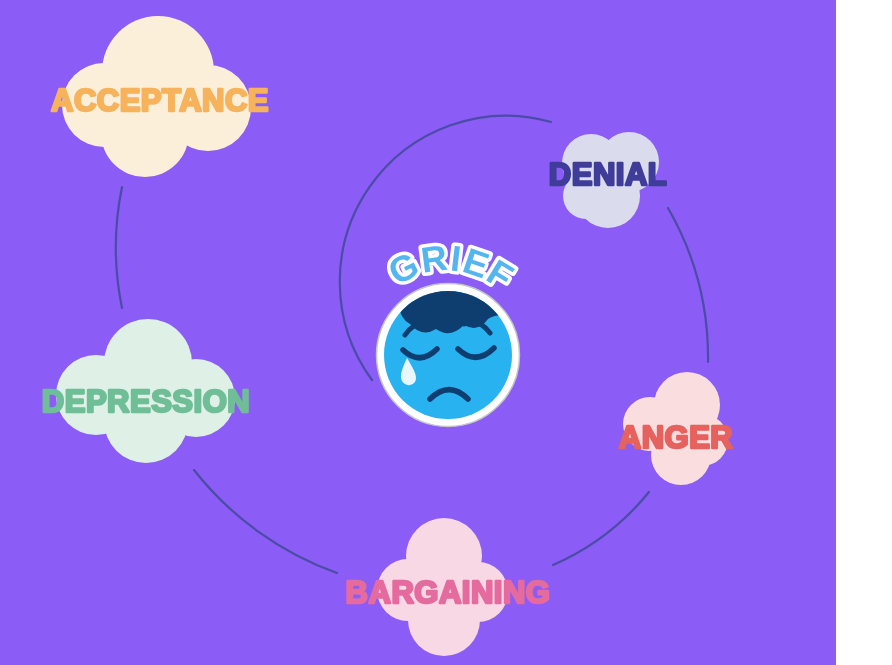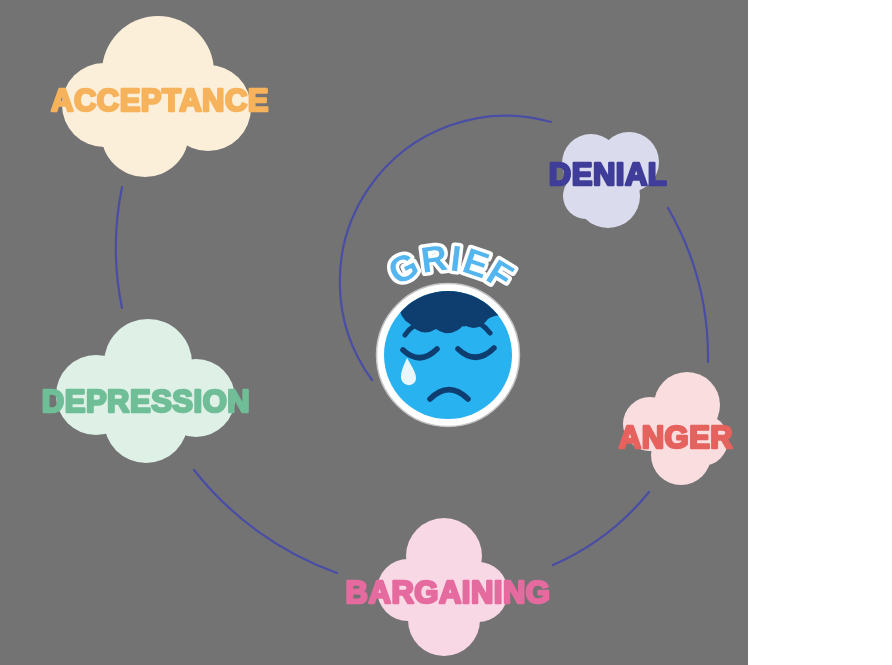--- a/index.html
+++ b/index.html
@@ -1,20 +1,20 @@
 <!DOCTYPE html>
 <html><head>
 <meta charset="utf-8">
 <style>
   html, body { margin: 0; padding: 0; background: #ffffff; }
   .canvas {
     position: relative;
-    width: 748px;
+    width: 836px;
     height: 665px;
-    background: #737373;
+    background: #8b5cf6;
     overflow: hidden;
     font-family: "Liberation Sans", sans-serif;
   }
   svg { overflow: visible; display: block; }
   .abs { position: absolute; }
   .arcs-layer { left: 0; top: 0; }
   .arcs-layer path { fill: none; stroke-width: 2.2; stroke-linecap: round; }
   .stage-label {
     font-family: "Liberation Sans", sans-serif;
     font-weight: bold;

